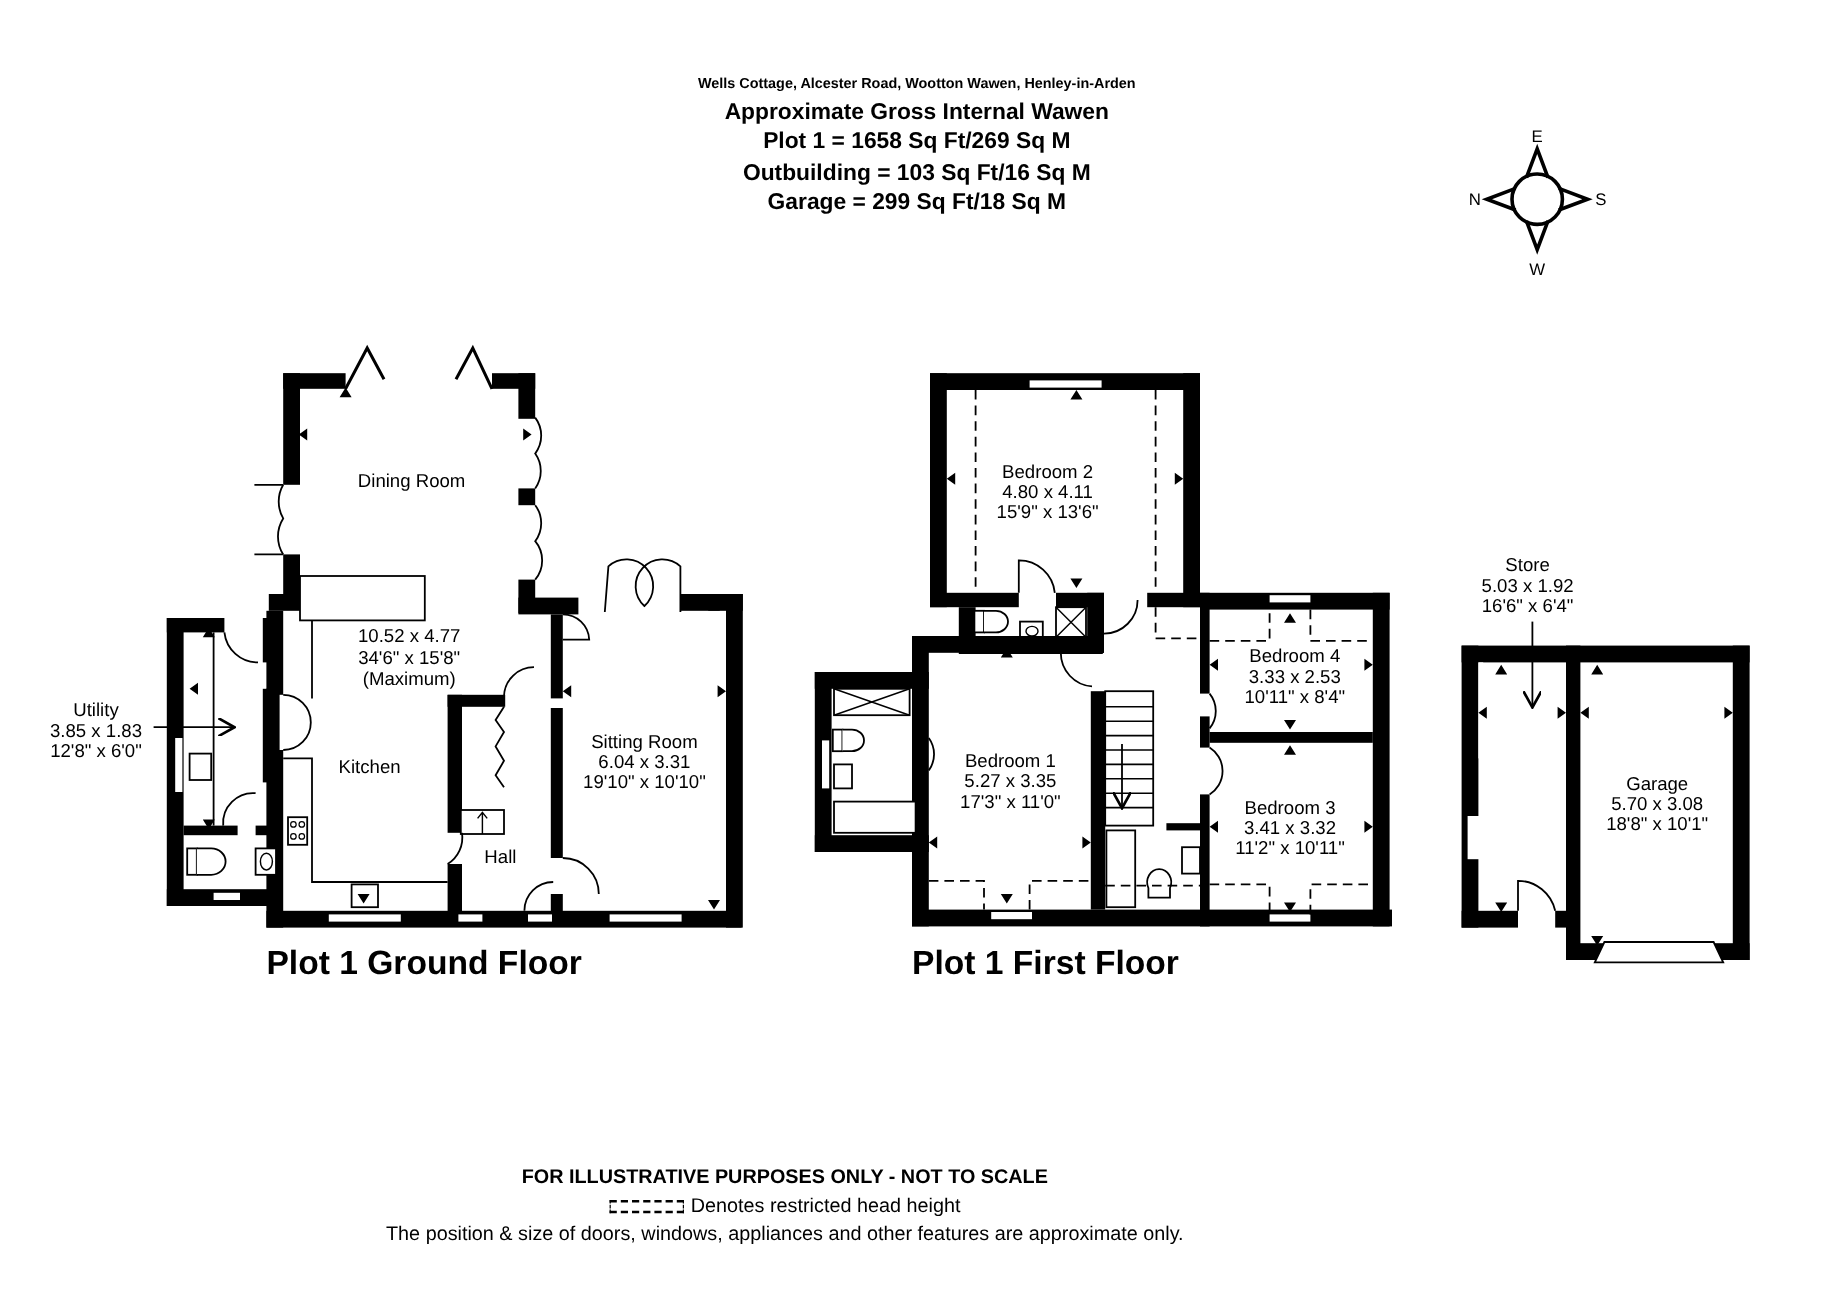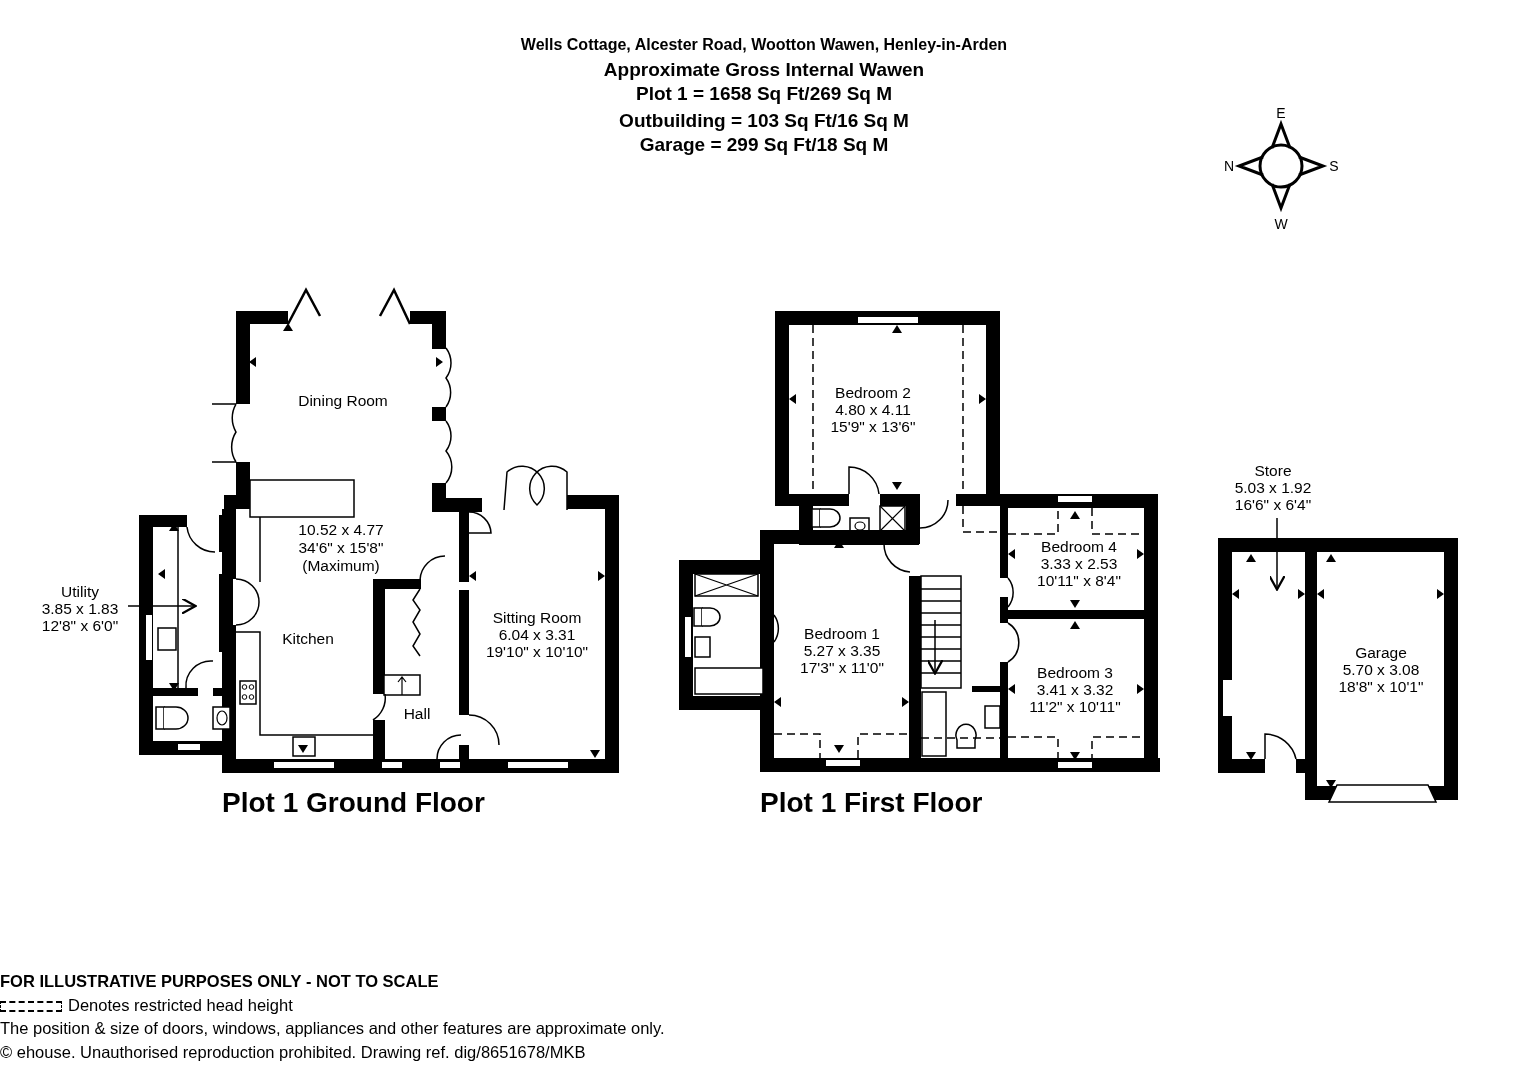--- a/index.html
+++ b/index.html
@@ -1,24 +1,24 @@
 <!DOCTYPE html>
 <html><head>
 <meta charset="utf-8">
 <style>
   html, body { margin:0; padding:0; background:#ffffff; }
   body { width:1528px; height:1080px; position:relative; overflow:hidden; font-family:"Liberation Sans", sans-serif; color:#000; }
   .title-block { position:absolute; left:0; top:33px; width:1528px; text-align:center; font-weight:bold; font-size:19px; line-height:24.5px; }
-  .title-block .t1 { font-size:16px; }
+  .title-block .t1 { font-size:12px;margin-top:24px; }
   .title-block .gap { margin-top:2px; }
   svg.plan { position:absolute; left:0; top:0; }
   .room-label { font-family:"Liberation Sans", sans-serif; font-size:15.5px; fill:#000; }
   .floor-label { font-family:"Liberation Sans", sans-serif; font-size:28px; font-weight:bold; fill:#000; }
   .compass-label { font-family:"Liberation Sans", sans-serif; font-size:14px; fill:#000; }
-  .footer { position:absolute; left:0; top:970px; width:1308px; font-size:16.5px; line-height:23.5px; }
+  .footer { position:absolute; left:0; top:970px; width:1308px; text-align:center; font-size:16.5px; line-height:23.5px; }
   .footer .f1 { font-weight:bold; }
   .legend-dash { display:inline-block; width:62px; height:11px; vertical-align:-1px; margin-right:6px; border:1.5px dashed #000; border-top-width:2px; border-bottom-width:2px; box-sizing:border-box; }
   .copy-sym { display:inline-block; }
 </style>
 </head>
 <body>
 
 <div class="title-block">
   <div class="t1">Wells Cottage, Alcester Road, Wootton Wawen, Henley-in-Arden</div>
   <div>Approximate Gross Internal Wawen</div>
@@ -254,14 +254,13 @@
   <text class="room-label" x="1273" y="510" text-anchor="middle">16'6" x 6'4"</text>
   <text class="room-label" x="1381" y="658" text-anchor="middle">Garage</text>
   <text class="room-label" x="1381" y="675" text-anchor="middle">5.70 x 3.08</text>
   <text class="room-label" x="1381" y="692" text-anchor="middle">18'8" x 10'1"</text>
 </svg>
 
 <div class="footer">
   <div class="f1">FOR ILLUSTRATIVE PURPOSES ONLY - NOT TO SCALE</div>
   <div><span class="legend-dash"></span><span>Denotes restricted head height</span></div>
   <div>The position &amp; size of doors, windows, appliances and other features are approximate only.</div>
-  <div><span class="copy-sym">©</span> <span>ehouse. Unauthorised reproduction prohibited. Drawing ref. dig/8651678/MKB</span></div>
 </div>
 
 </body></html>

